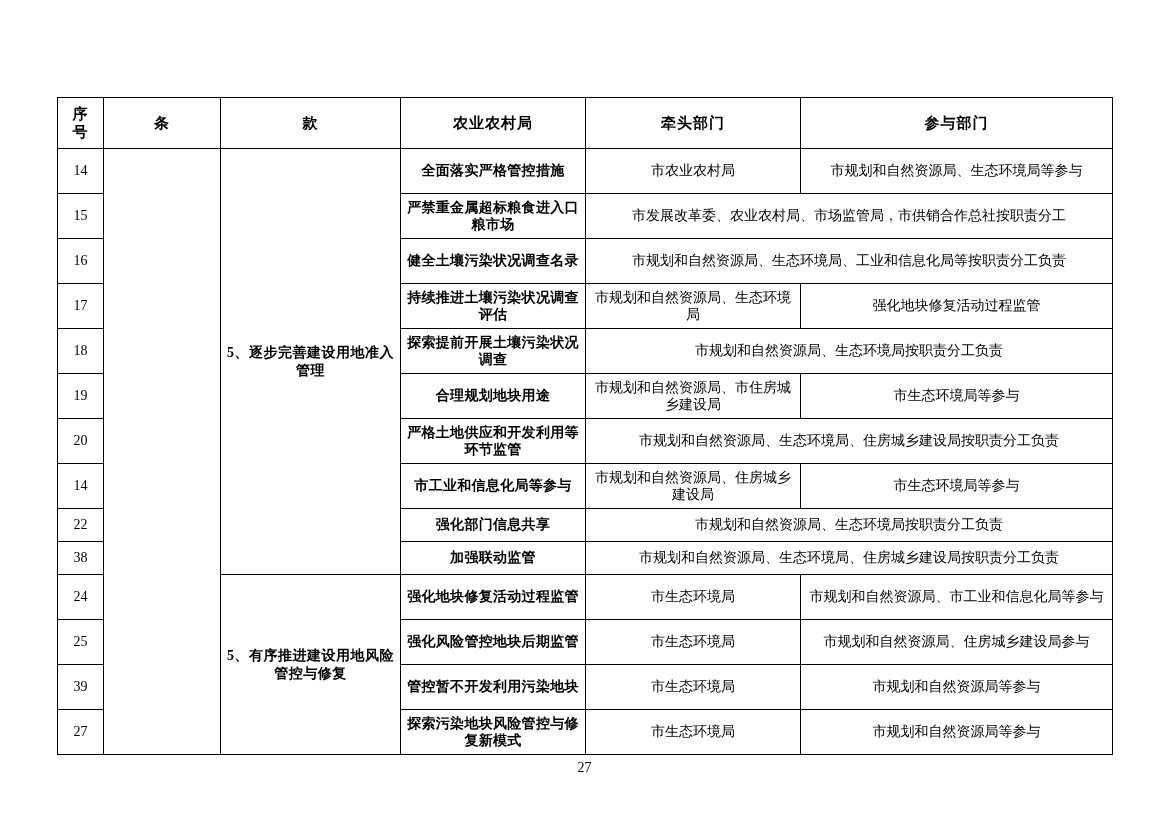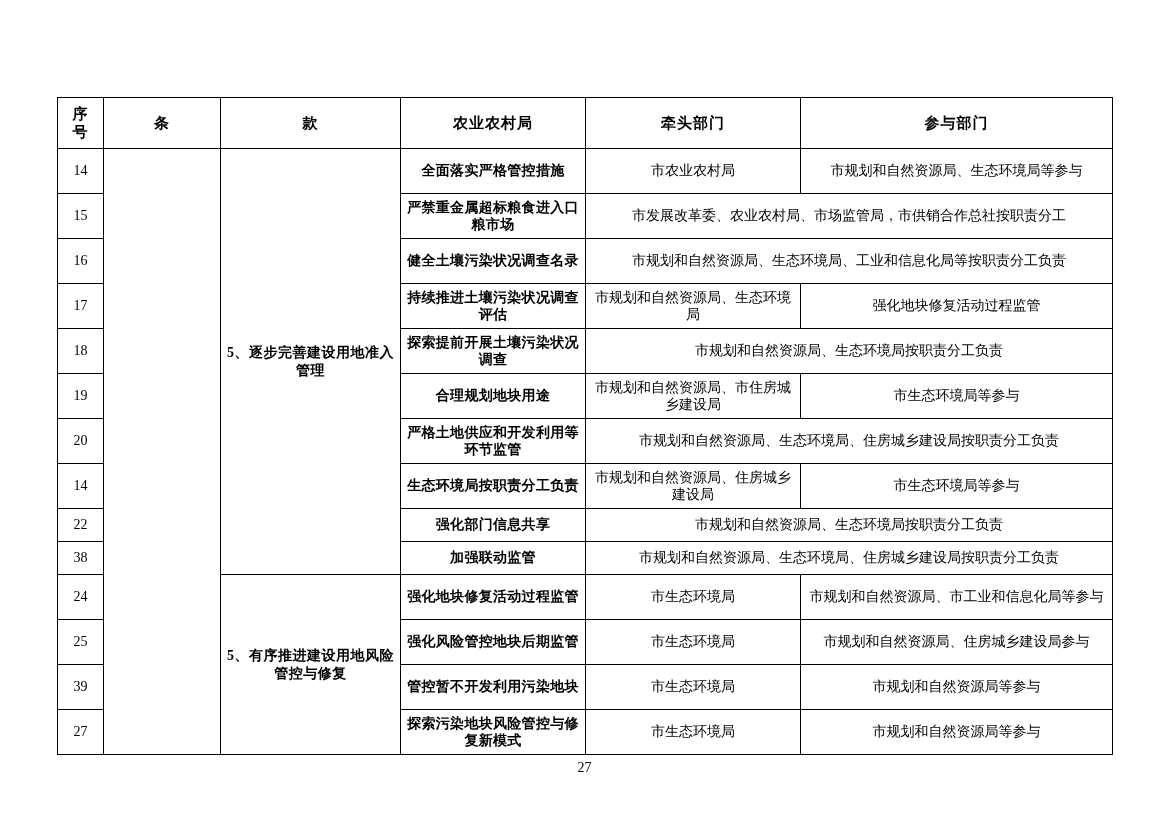--- a/index.html
+++ b/index.html
@@ -168,21 +168,21 @@
         </tr>
 
         <tr class="row-tall">
           <td class="no-cell">20</td>
           <td class="main-cell">严格土地供应和开发利用等环节监管</td>
           <td class="dept-cell" colspan="2">市规划和自然资源局、生态环境局、住房城乡建设局按职责分工负责</td>
         </tr>
 
         <tr class="row-tall">
           <td class="no-cell">14</td>
-          <td class="main-cell">生态环境局按职责分工负责</td>
+          <td class="main-cell">市工业和信息化局等参与</td>
           <td class="dept-cell">市规划和自然资源局、住房城乡建设局</td>
           <td class="dept-cell">市生态环境局等参与</td>
         </tr>
 
         <tr class="row-short">
           <td class="no-cell">22</td>
           <td class="main-cell">强化部门信息共享</td>
           <td class="dept-cell" colspan="2">市规划和自然资源局、生态环境局按职责分工负责</td>
         </tr>
 

